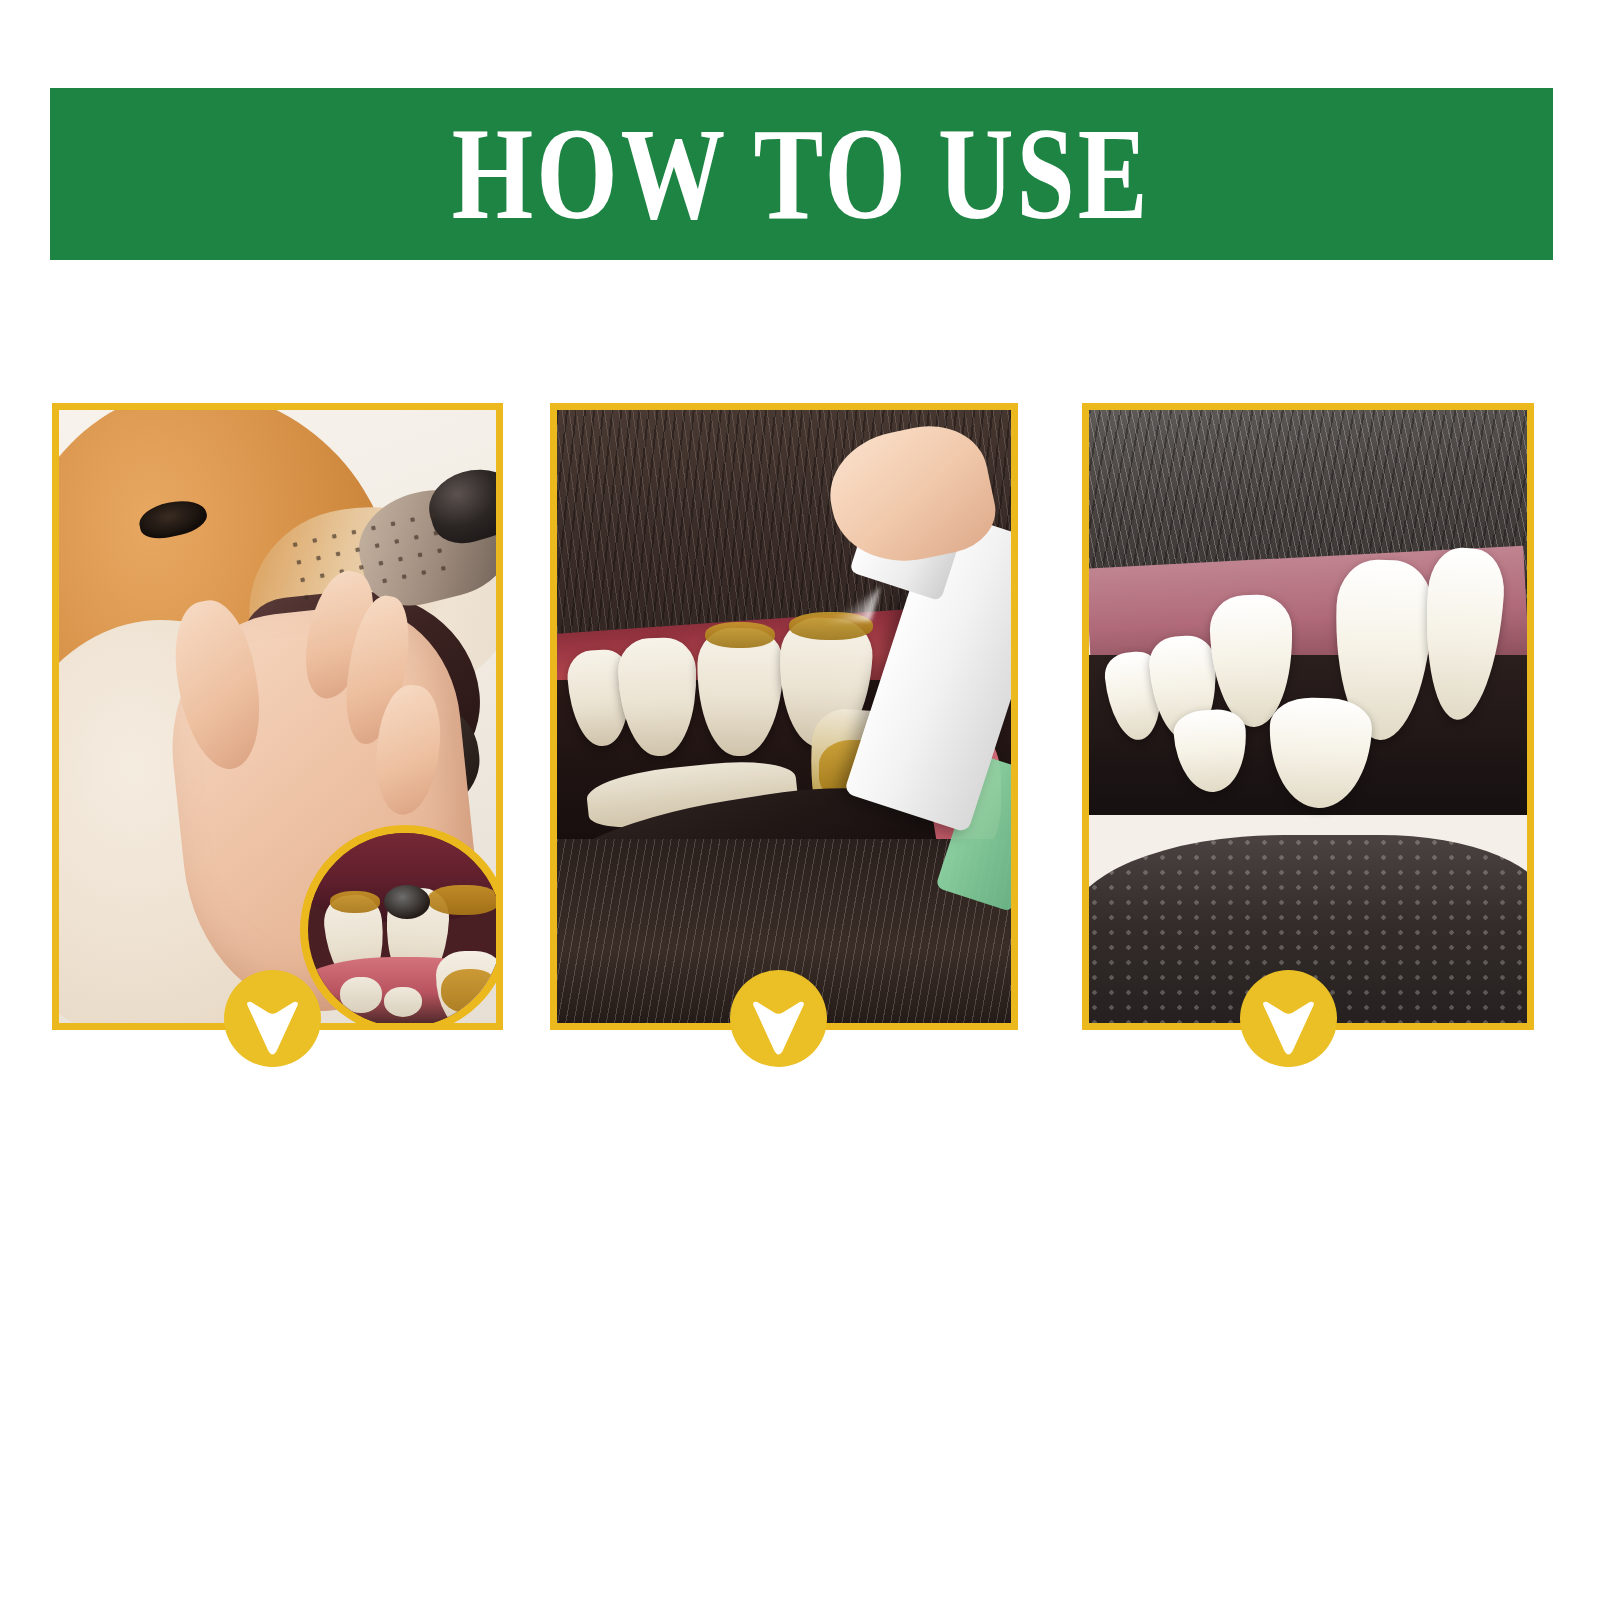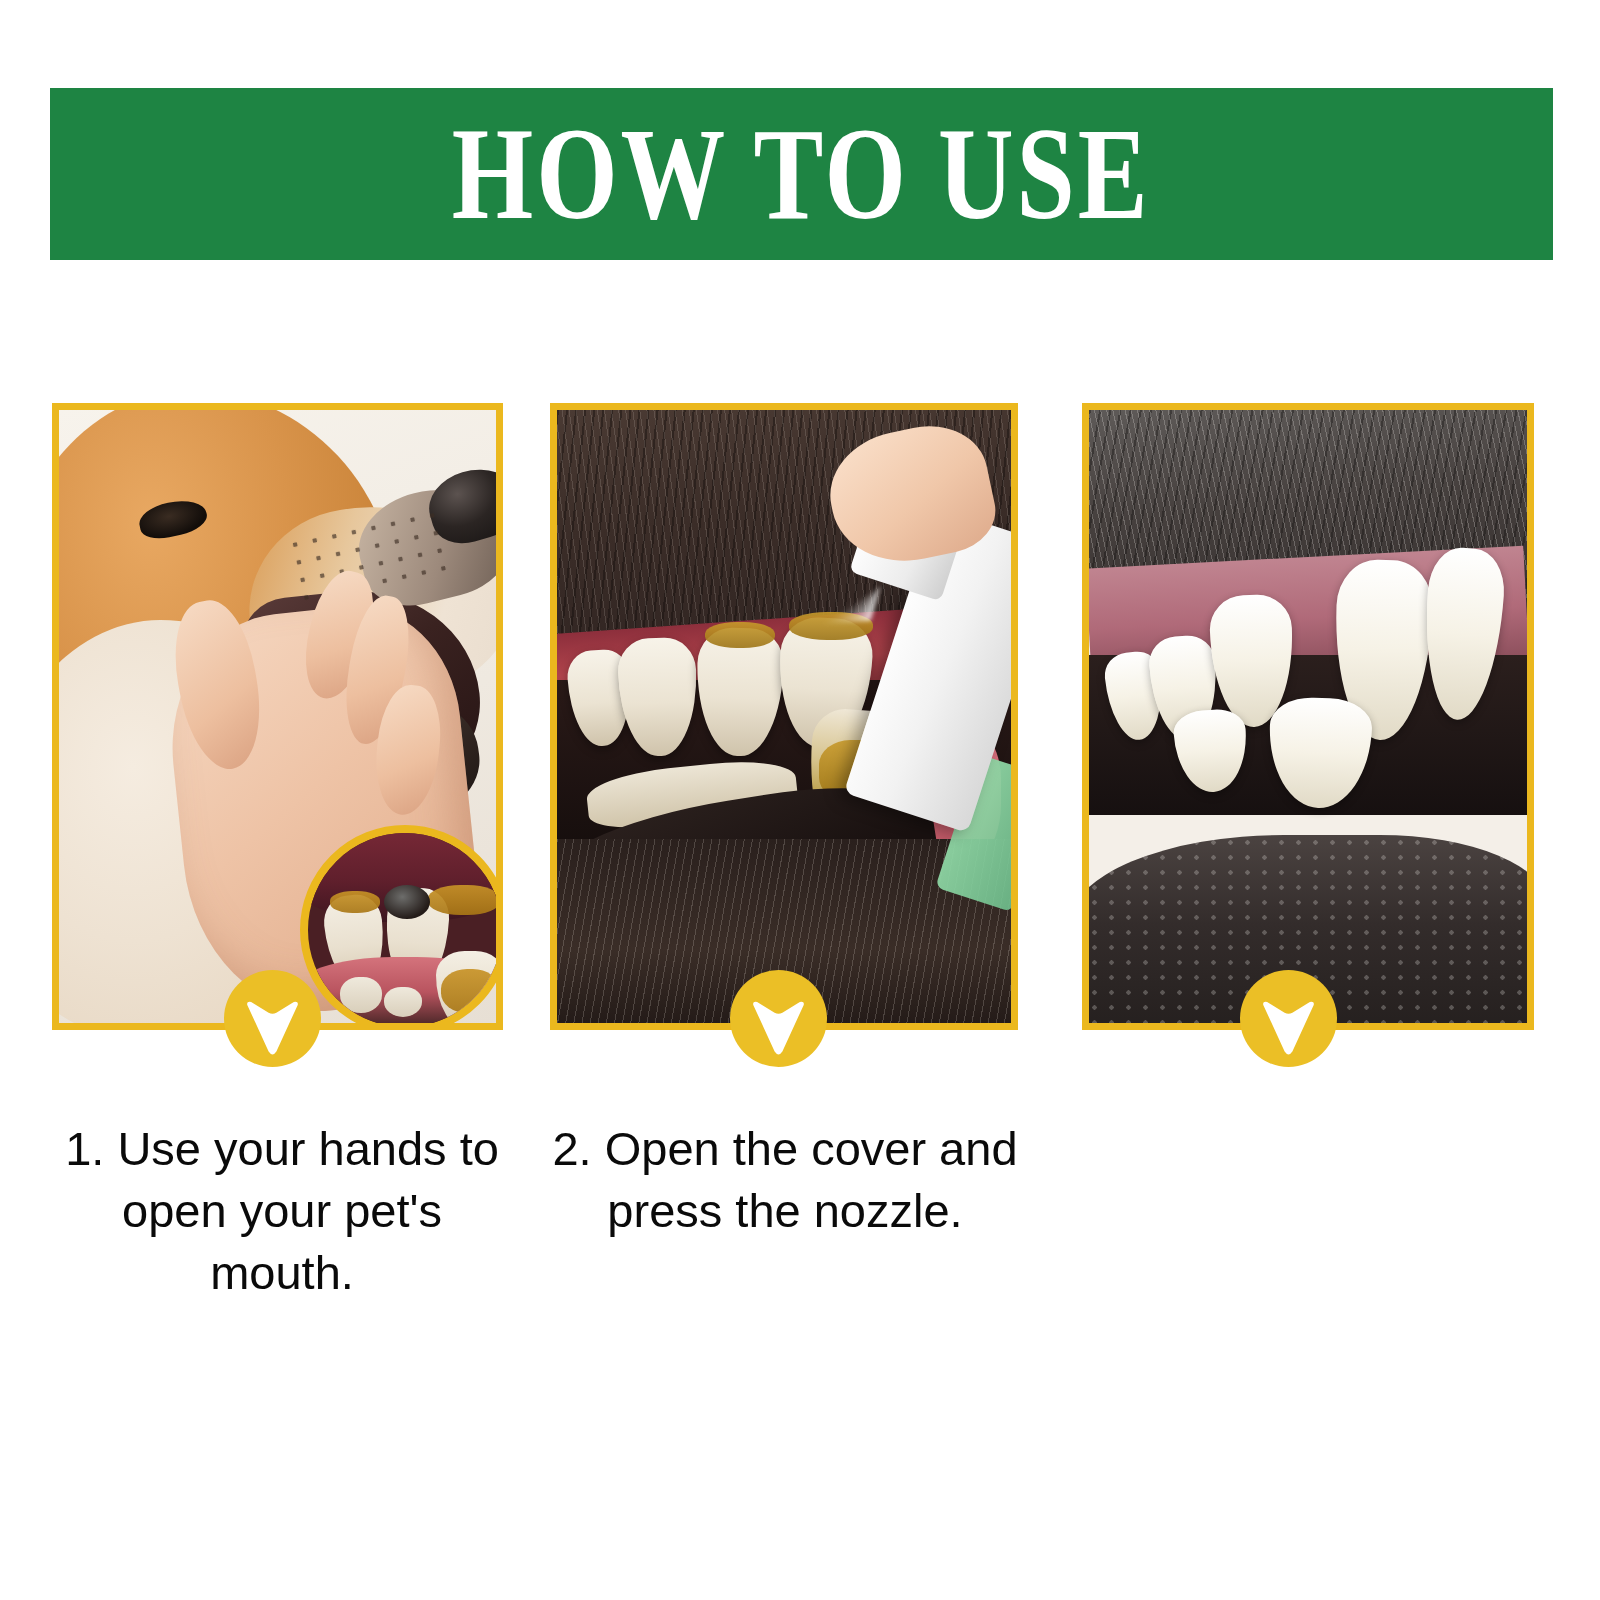--- a/index.html
+++ b/index.html
@@ -587,16 +587,14 @@
     <svg viewBox="0 0 100 100" aria-hidden="true">
       <path d="M24 36 Q23 32 28 33 L46 44 Q50 46 54 44 L72 33 Q77 32 76 36 L54 84 Q50 90 46 84 Z" fill="#ffffff"></path>
     </svg>
   </div>
   <div class="badge badge-3">
     <svg viewBox="0 0 100 100" aria-hidden="true">
       <path d="M24 36 Q23 32 28 33 L46 44 Q50 46 54 44 L72 33 Q77 32 76 36 L54 84 Q50 90 46 84 Z" fill="#ffffff"></path>
     </svg>
   </div>
 
-  <div class="caption cap-1">1. Use your hands to open your pet's mouth.</div>
-  <div class="caption cap-2">2. Open the cover and press the nozzle.</div>
 
 </div>
 
 </body></html>

